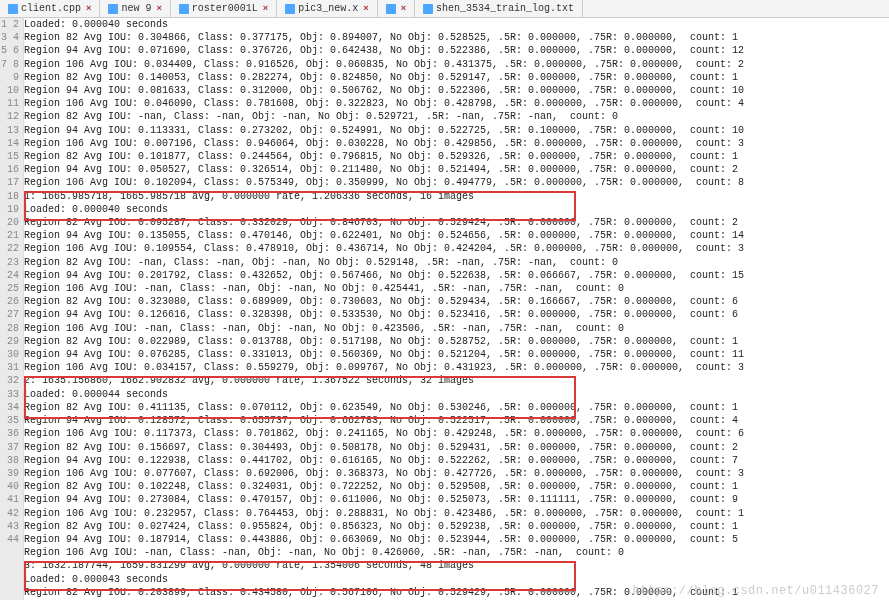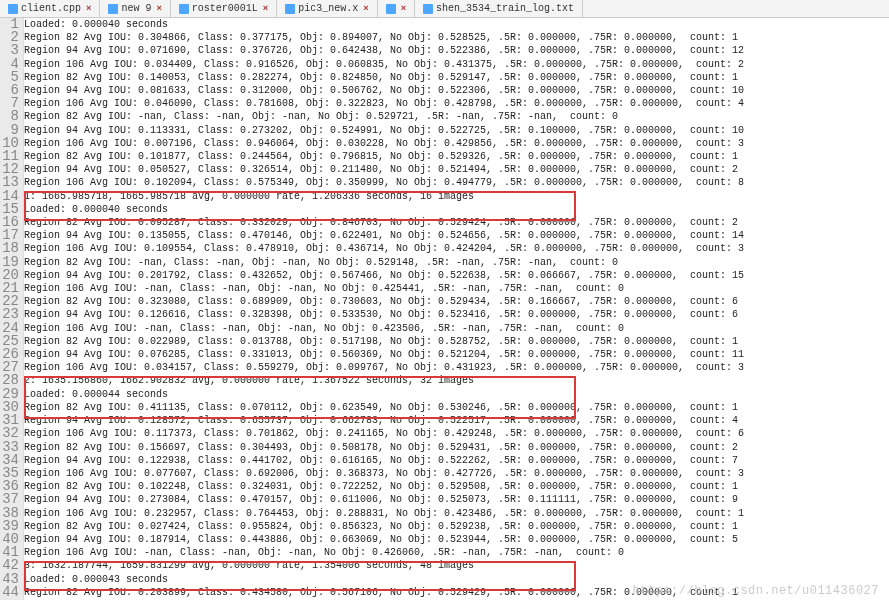--- a/index.html
+++ b/index.html
@@ -2,21 +2,21 @@
 <html><head>
 <meta charset="utf-8">
 <style>
 *{margin:0;padding:0;box-sizing:border-box}
 body{width:889px;height:600px;font-family:"Consolas","Courier New",monospace;font-size:10px;background:#fff;overflow:hidden;position:relative}
 .tabs{display:flex;height:18px;background:#f4f4f4;border-bottom:1px solid #ccc;align-items:stretch}
 .tab{display:flex;align-items:center;gap:3px;padding:0 8px;border-right:1px solid #ccc;background:#f4f4f4;font-size:10px;color:#333;white-space:nowrap}
 .tab-icon{width:10px;height:10px;background:#4da6ff;border-radius:1px;display:inline-block}
 .tab-close{color:#a33;font-weight:bold;margin-left:2px;font-size:9px}
 .editor{position:relative;display:flex;height:582px}
-.gutter{width:24px;background:#eaeaea;color:#888;text-align:right;padding-right:4px;line-height:13.2px;font-size:14px;border-right:1px solid #ddd}
+.gutter{width:24px;background:#eaeaea;color:#888;text-align:right;padding-right:4px;line-height:13.2px;font-size:10px;border-right:1px solid #ddd}
 .code{flex:1;white-space:pre;line-height:13.2px;font-size:10px;color:#222;overflow:hidden}
 .hl{position:absolute;border:2px solid #d83a3a;pointer-events:none}
 .wm{position:absolute;right:10px;bottom:2px;color:#ccc;font-size:12px;letter-spacing:.5px}
 </style>
 </head>
 <body>
 
 <div class="tabs" id="tabbar">
     <div class="tab">
       <span class="tab-icon"></span>

